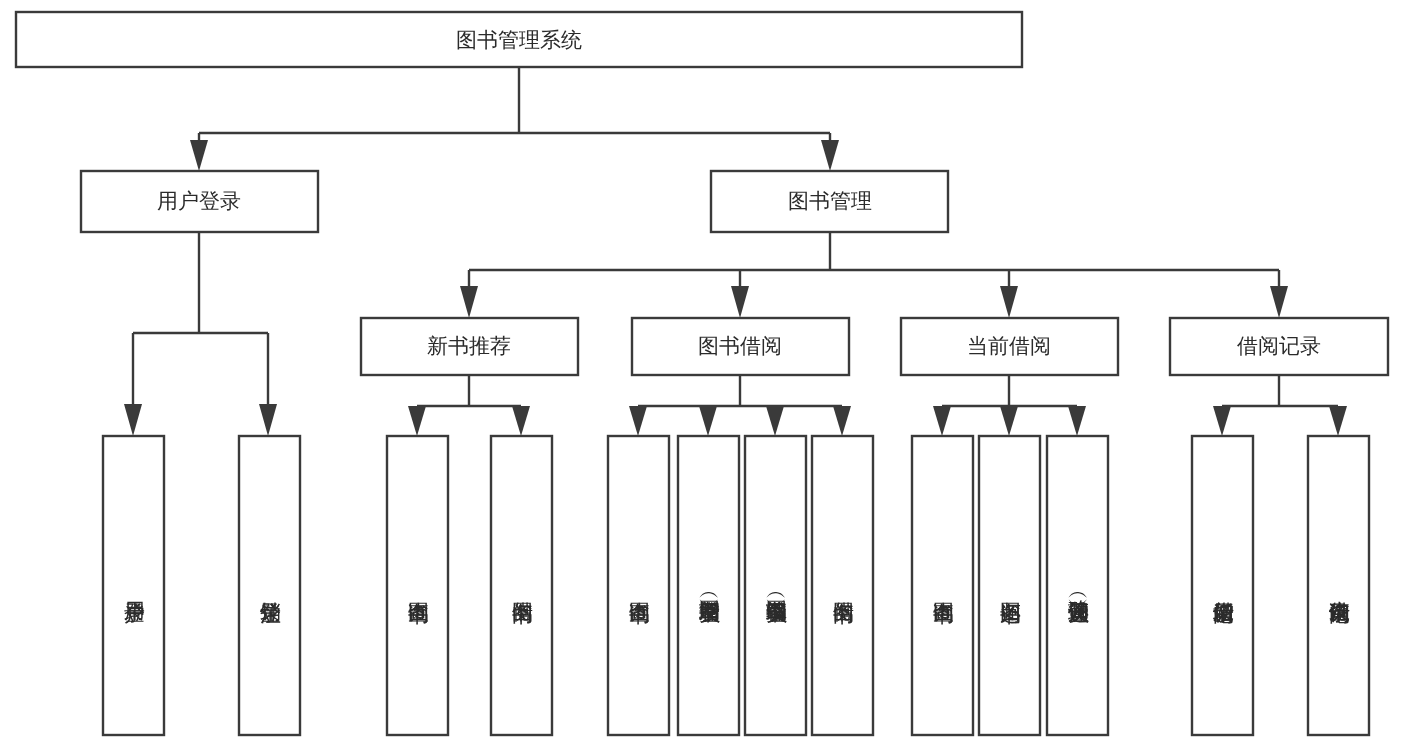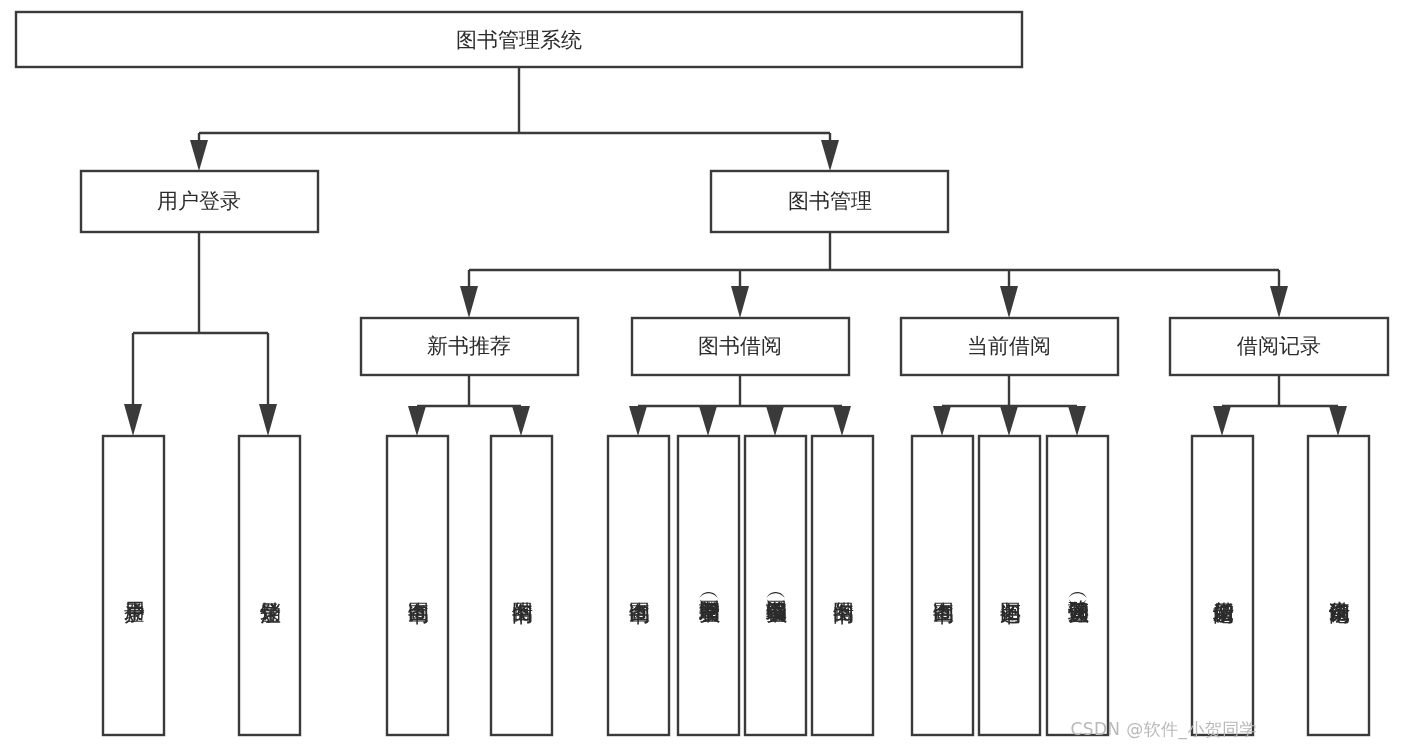--- a/index.html
+++ b/index.html
@@ -202,14 +202,13 @@
   <div class="vlabel" style="left:745px; top:436px; width:61px; height:299px;">编辑图书（管理员）</div>
   <div class="vlabel" style="left:812px; top:436px; width:61px; height:299px;">借阅图书</div>
 
   <div class="vlabel" style="left:912px; top:436px; width:61px; height:299px;">查询图书</div>
   <div class="vlabel" style="left:979px; top:436px; width:61px; height:299px;">归还图书</div>
   <div class="vlabel" style="left:1047px; top:436px; width:61px; height:299px;">确认归还（管理员）</div>
 
   <div class="vlabel" style="left:1192px; top:436px; width:61px; height:299px;">新增借阅记录</div>
   <div class="vlabel" style="left:1308px; top:436px; width:61px; height:299px;">查询借阅记录</div>
 
-  <div class="watermark">CSDN @软件_小贺同学</div>
 </div>
 
 </body></html>

